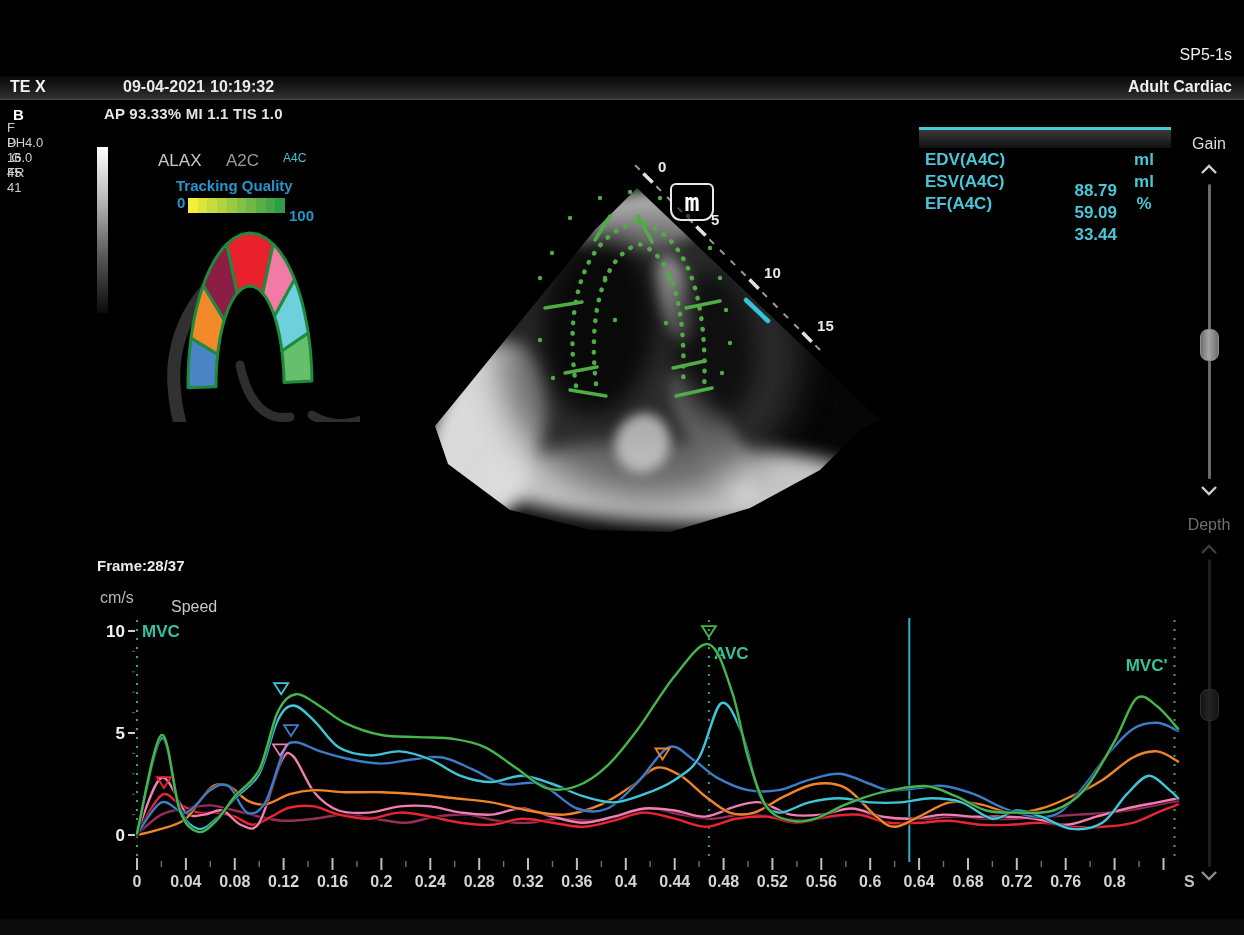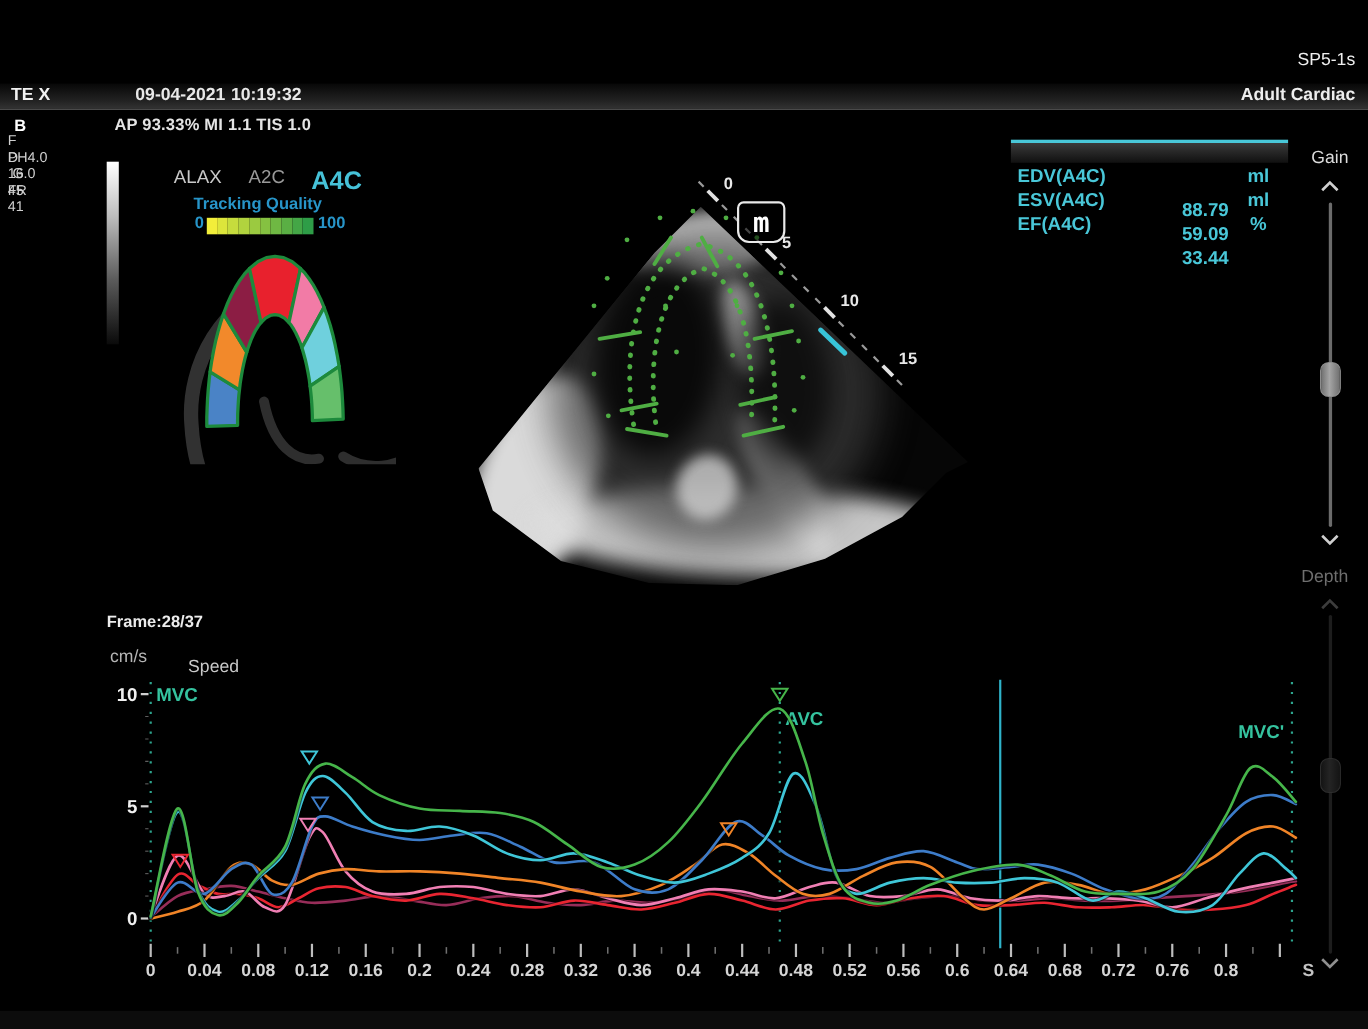--- a/index.html
+++ b/index.html
@@ -32,21 +32,21 @@
   
   #meas-topline{top:127px;left:919px;width:252px;height:3px;}
   #meas-head{top:130px;left:919px;width:252px;height:18px;
      background:linear-gradient(#3a3a3a,#101010);}
   .mrow{left:925px;width:246px;height:22px;font-size:17px;font-weight:bold;display:flex;}
   .mrow .ml{width:110px;text-align:left;}
   .mrow .mv{width:82px;text-align:right;margin-top:31px;}
   .mrow .mu{flex:1;text-align:center;}
   
   #gain-label{top:135px;left:1183px;width:52px;text-align:center;font-size:16px;color:#dcdcdc;}
-  #depth-label{top:516px;left:1183px;width:52px;text-align:left;font-size:16px;color:#6f6f6f;}
+  #depth-label{top:516px;left:1183px;width:52px;text-align:center;font-size:16px;color:#6f6f6f;}
   .track{left:1208px;width:3px;border-radius:2px;}
   #gain-track{top:184px;height:295px;background:#6b6b6b;}
   #depth-track{top:559px;height:308px;background:#1d1d1d;}
   .thumb{left:1200px;width:17px;height:30px;border-radius:8px;}
   #gain-thumb{top:329px;background:linear-gradient(90deg,#6f6f6f,#a5a5a5 45%,#6f6f6f);border:1px solid #8d8d8d;}
   #depth-thumb{top:689px;background:linear-gradient(90deg,#141414,#242424 45%,#141414);border:1px solid #2d2d2d;}
   svg.chev{position:absolute;left:1199px;width:20px;height:12px;}
   
   #us{top:158px;left:390px;width:525px;height:420px;
       clip-path:polygon(247px 30px,205px 72px,45px 268px,58px 306px,120px 352px,200px 372px,280px 374px,360px 350px,430px 312px,470px 272px,490px 262px);
@@ -84,38 +84,38 @@
       <div class="pline" style="position: absolute; top: 15px; left: 7px;">D 16.0</div>
       <div class="pline" style="position: absolute; top: 30px; left: 7px; text-align: right;">G 45</div>
       <div class="pline" style="position: absolute; top: 45px; left: 7px;">FR 41</div>
     </div>
   <div class="abs" id="acoustic">AP 93.33%  MI 1.1 TIS 1.0</div>
   <div class="abs" id="graybar"></div>
 
   <div class="abs" id="tabs">
       <div class="tab" style="position: absolute; top: 151px; left: 158px; font-size: 17px; color: rgb(201, 201, 201);">ALAX</div>
       <div class="tab" style="position: absolute; top: 151px; left: 226px; font-size: 17px; color: rgb(154, 154, 154);">A2C</div>
-      <div class="tab" style="position: absolute; top: 151px; left: 283px; font-size: 23px; color: rgb(70, 194, 216); font-weight: bold;">A4C</div>
+      <div class="tab" style="position: absolute; top: 151px; left: 283px; font-size: 12px; color: rgb(70, 194, 216); font-weight: normal;">A4C</div>
     </div>
 
   <div class="abs" id="tq-label" style="color: rgb(39, 149, 201);">Tracking Quality</div>
   <div class="abs" id="tq-min" style="color: rgb(39, 149, 201);">0</div>
   <div class="abs" id="tq-bar">
       <div style="background: rgb(242, 238, 58);"></div>
       <div style="background: rgb(220, 229, 59);"></div>
       <div style="background: rgb(198, 220, 61);"></div>
       <div style="background: rgb(177, 211, 62);"></div>
       <div style="background: rgb(155, 202, 64);"></div>
       <div style="background: rgb(133, 193, 65);"></div>
       <div style="background: rgb(111, 184, 67);"></div>
       <div style="background: rgb(90, 175, 68);"></div>
       <div style="background: rgb(68, 166, 70);"></div>
       <div style="background: rgb(46, 157, 71);"></div>
     </div>
-  <div class="abs" id="tq-max" style="color: rgb(39, 149, 201);">100</div>
+  <div class="abs" id="tq-max" style="color: rgb(39, 149, 201); margin-top: 13px;">100</div>
 
   <svg class="abs" id="heart-svg" style="top:227px;left:140px;" width="220" height="195" viewBox="0 0 220 195">
       <path d="M 120,30 C 62,45 30,105 34,158 C 37,212 58,242 88,252" fill="none" stroke="#3a3a3a" stroke-width="13" stroke-linecap="round" opacity="0.85"></path>
       <path d="M 100,138 C 108,178 128,194 150,190" fill="none" stroke="#2e2e2e" stroke-width="9" stroke-linecap="round"></path>
       <path d="M 172,188 C 194,202 222,198 240,182" fill="none" stroke="#2e2e2e" stroke-width="9" stroke-linecap="round"></path>
       <path d="M 48.0,160.7 L 48.0,152.3 L 48.3,143.9 L 48.7,135.5 L 49.3,127.3 L 50.1,119.1 L 51.0,111.0 L 77.7,127.4 L 77.1,132.7 L 76.7,138.0 L 76.4,143.4 L 76.1,148.8 L 76.0,154.3 L 76.0,159.7 Z" fill="#4a83c6" stroke="#1d8a3c" stroke-width="3" stroke-linejoin="round"></path>
       <path d="M 51.0,111.0 L 52.4,101.5 L 54.1,92.2 L 56.0,83.2 L 58.2,74.5 L 60.6,66.2 L 63.2,58.3 L 84.3,93.1 L 82.9,98.2 L 81.6,103.6 L 80.4,109.3 L 79.4,115.1 L 78.4,121.2 L 77.7,127.4 Z" fill="#f2892b" stroke="#1d8a3c" stroke-width="3" stroke-linejoin="round"></path>
       <path d="M 63.2,58.3 L 66.5,49.6 L 70.1,41.6 L 74.0,34.3 L 78.1,27.7 L 82.3,22.0 L 86.8,17.1 L 97.3,66.2 L 94.8,69.4 L 92.5,73.1 L 90.3,77.4 L 88.1,82.2 L 86.2,87.4 L 84.3,93.1 Z" fill="#8c1d44" stroke="#1d8a3c" stroke-width="3" stroke-linejoin="round"></path>
       <path d="M 86.8,17.1 L 94.3,11.0 L 102.1,7.2 L 110.0,6.0 L 117.9,7.2 L 125.7,11.0 L 133.2,17.1 L 122.7,66.2 L 118.6,62.2 L 114.3,59.8 L 110.0,59.0 L 105.7,59.8 L 101.4,62.2 L 97.3,66.2 Z" fill="#e8212d" stroke="#1d8a3c" stroke-width="3" stroke-linejoin="round"></path>
       <path d="M 133.2,17.1 L 137.2,21.4 L 141.0,26.4 L 144.7,32.0 L 148.2,38.2 L 151.5,45.0 L 154.6,52.4 L 134.5,89.2 L 132.8,84.4 L 130.9,80.0 L 129.0,75.9 L 127.0,72.3 L 124.9,69.0 L 122.7,66.2 Z" fill="#f27ba6" stroke="#1d8a3c" stroke-width="3" stroke-linejoin="round"></path>

